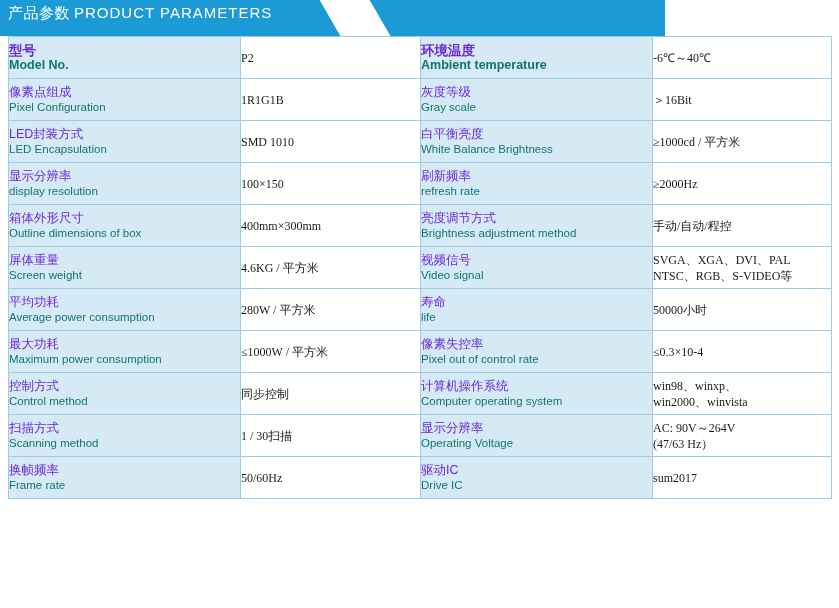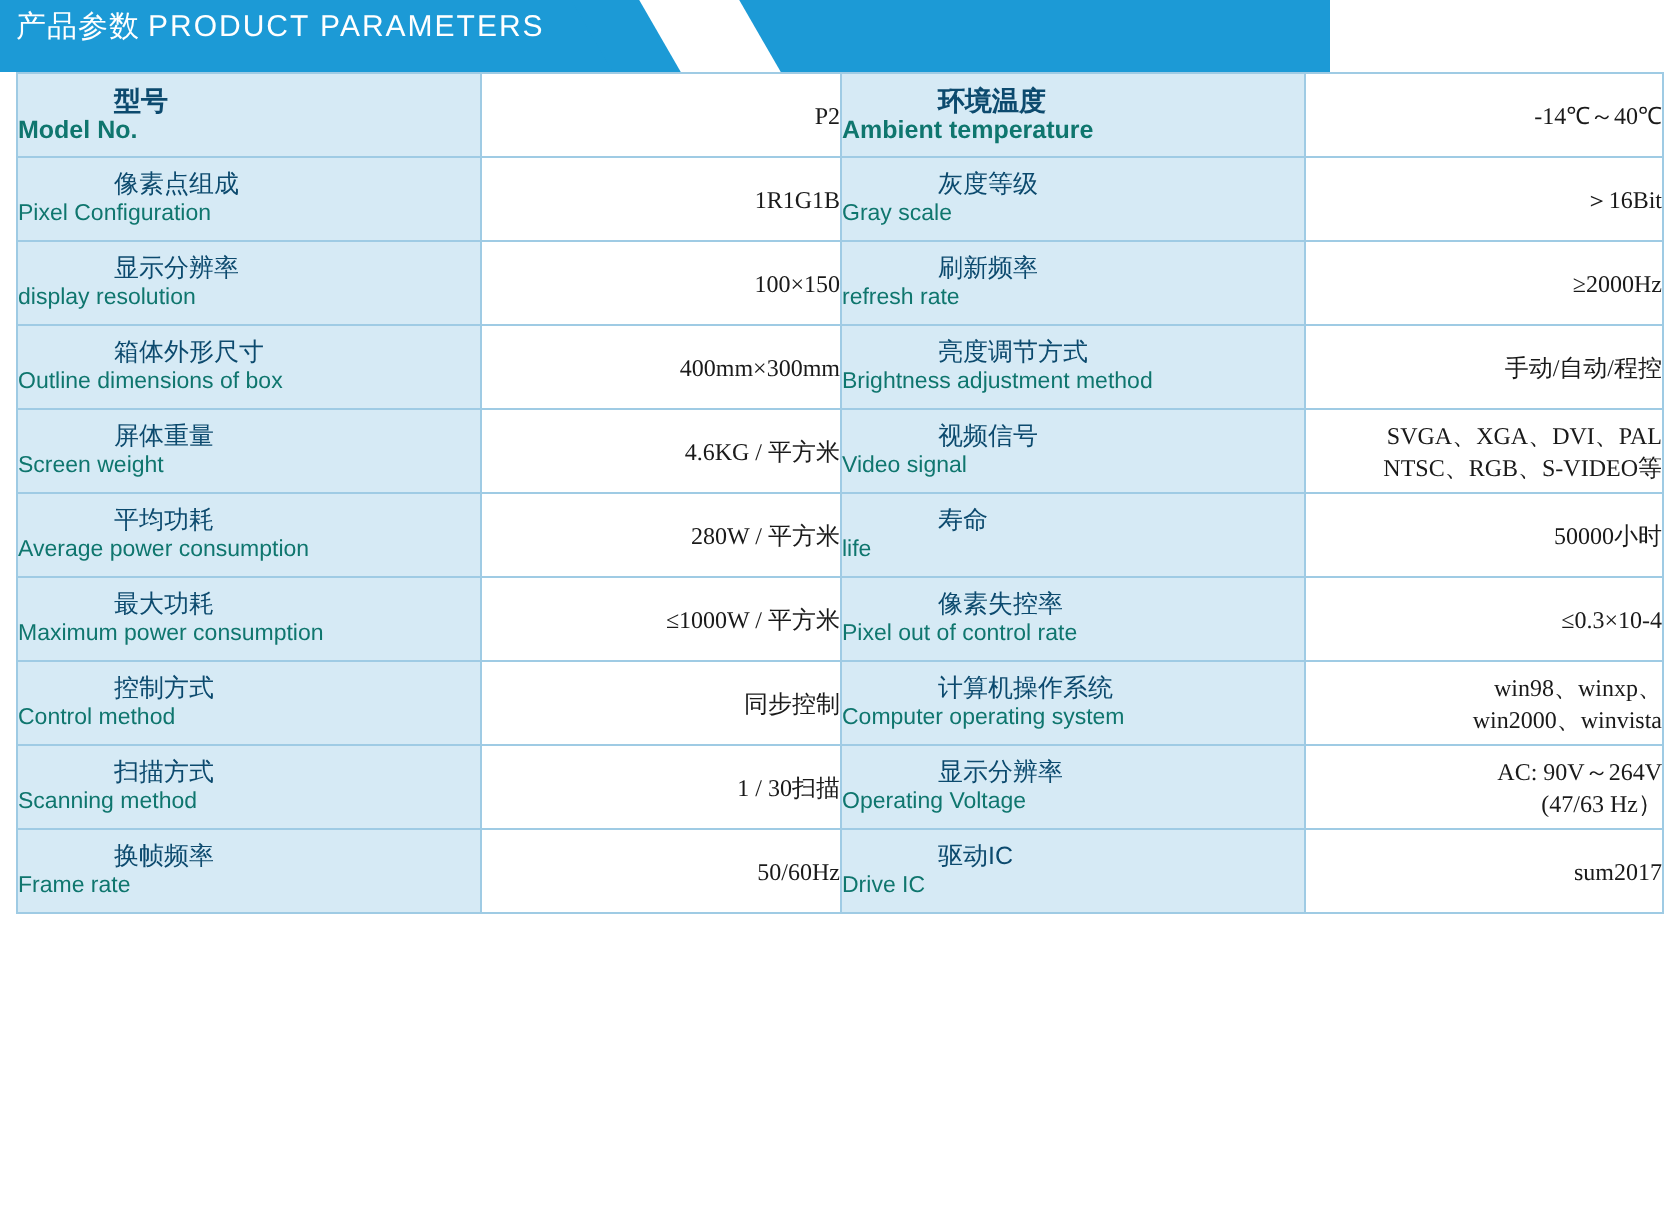--- a/index.html
+++ b/index.html
@@ -102,29 +102,27 @@
   }
   td.label {
     background: #d6eaf5;
     padding: 3px 10px;
   }
   td.value {
     background: #ffffff;
     padding: 3px 10px;
     font-family: "Liberation Serif", serif;
     font-size: 13px;
-    text-align: right;
   }
   .lbl-cn {
     display: block;
     font-size: 12.5px;
     line-height: 15px;
-    color: #0c4a6e;
+    color: #6d28d9;
     font-weight: normal;
-    margin-left: 48px;
   }
   .lbl-en {
     display: block;
     font-size: 11.5px;
     line-height: 14px;
     color: #0f766e;
   }
   .val-line {
     display: block;
     line-height: 16px;
@@ -169,37 +167,53 @@
               <span class="lbl-en">Model No.</span>
             </td>
             <td class="value">
               <span class="val-line">P2</span>
             </td>
             <td class="label">
               <span class="lbl-cn">环境温度</span>
               <span class="lbl-en">Ambient temperature</span>
             </td>
             <td class="value">
-              <span class="val-line">-14℃～40℃</span>
+              <span class="val-line">-6℃～40℃</span>
             </td>
           </tr>
           <tr class="row-2">
             <td class="label">
               <span class="lbl-cn">像素点组成</span>
               <span class="lbl-en">Pixel  Configuration</span>
             </td>
             <td class="value">
               <span class="val-line">1R1G1B</span>
             </td>
             <td class="label">
               <span class="lbl-cn">灰度等级</span>
               <span class="lbl-en">Gray scale</span>
             </td>
             <td class="value">
               <span class="val-line">＞16Bit</span>
+            </td>
+          </tr>
+          <tr class="row-3">
+            <td class="label">
+              <span class="lbl-cn">LED封装方式</span>
+              <span class="lbl-en">LED  Encapsulation</span>
+            </td>
+            <td class="value">
+              <span class="val-line">SMD 1010</span>
+            </td>
+            <td class="label">
+              <span class="lbl-cn">白平衡亮度</span>
+              <span class="lbl-en">White Balance Brightness</span>
+            </td>
+            <td class="value">
+              <span class="val-line">≥1000cd / 平方米</span>
             </td>
           </tr>
           <tr class="row-4">
             <td class="label">
               <span class="lbl-cn">显示分辨率</span>
               <span class="lbl-en">display resolution</span>
             </td>
             <td class="value">
               <span class="val-line">100×150</span>
             </td>

